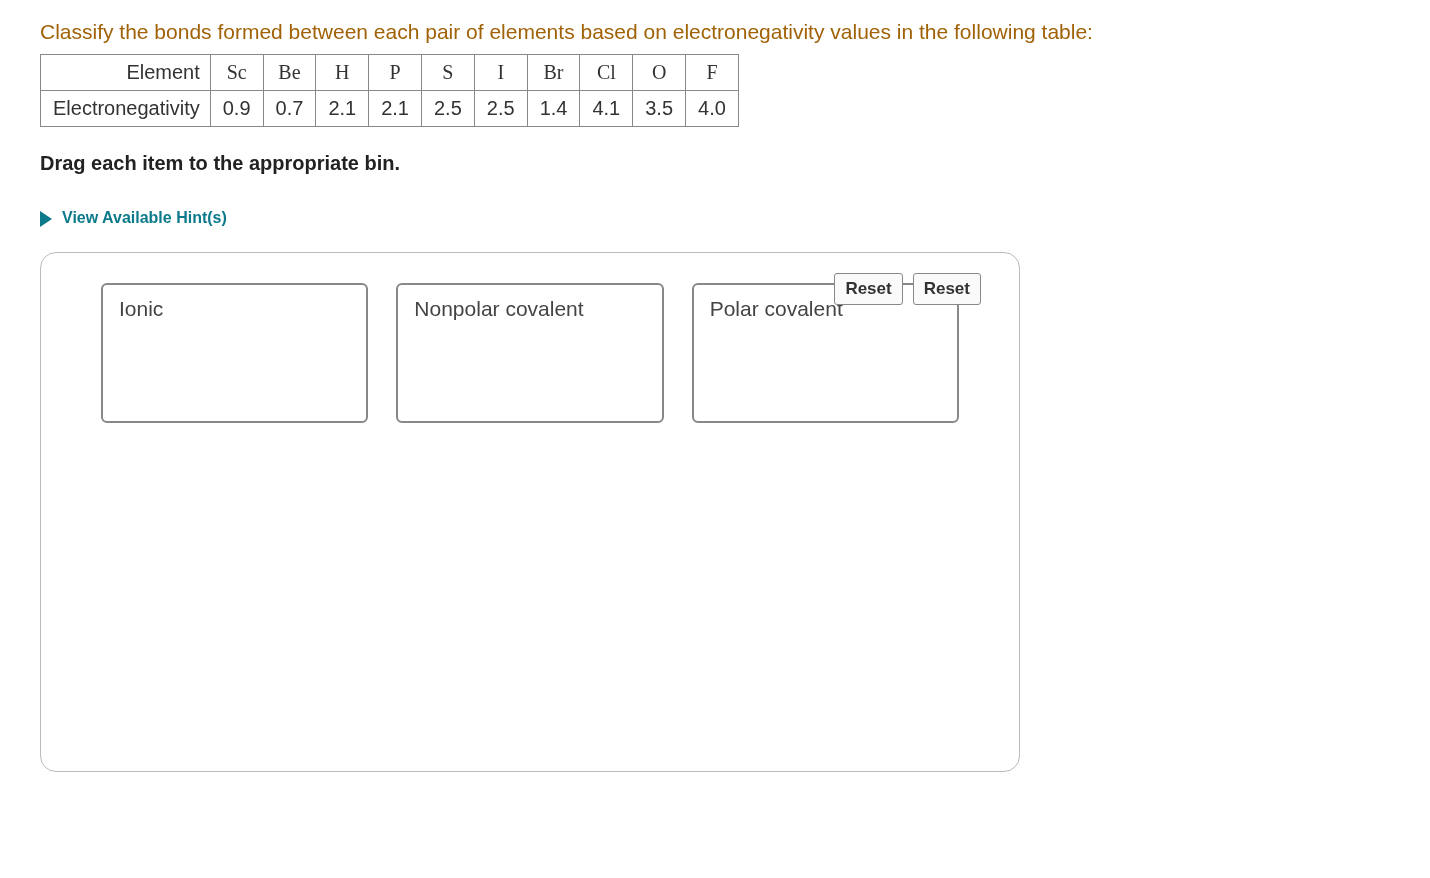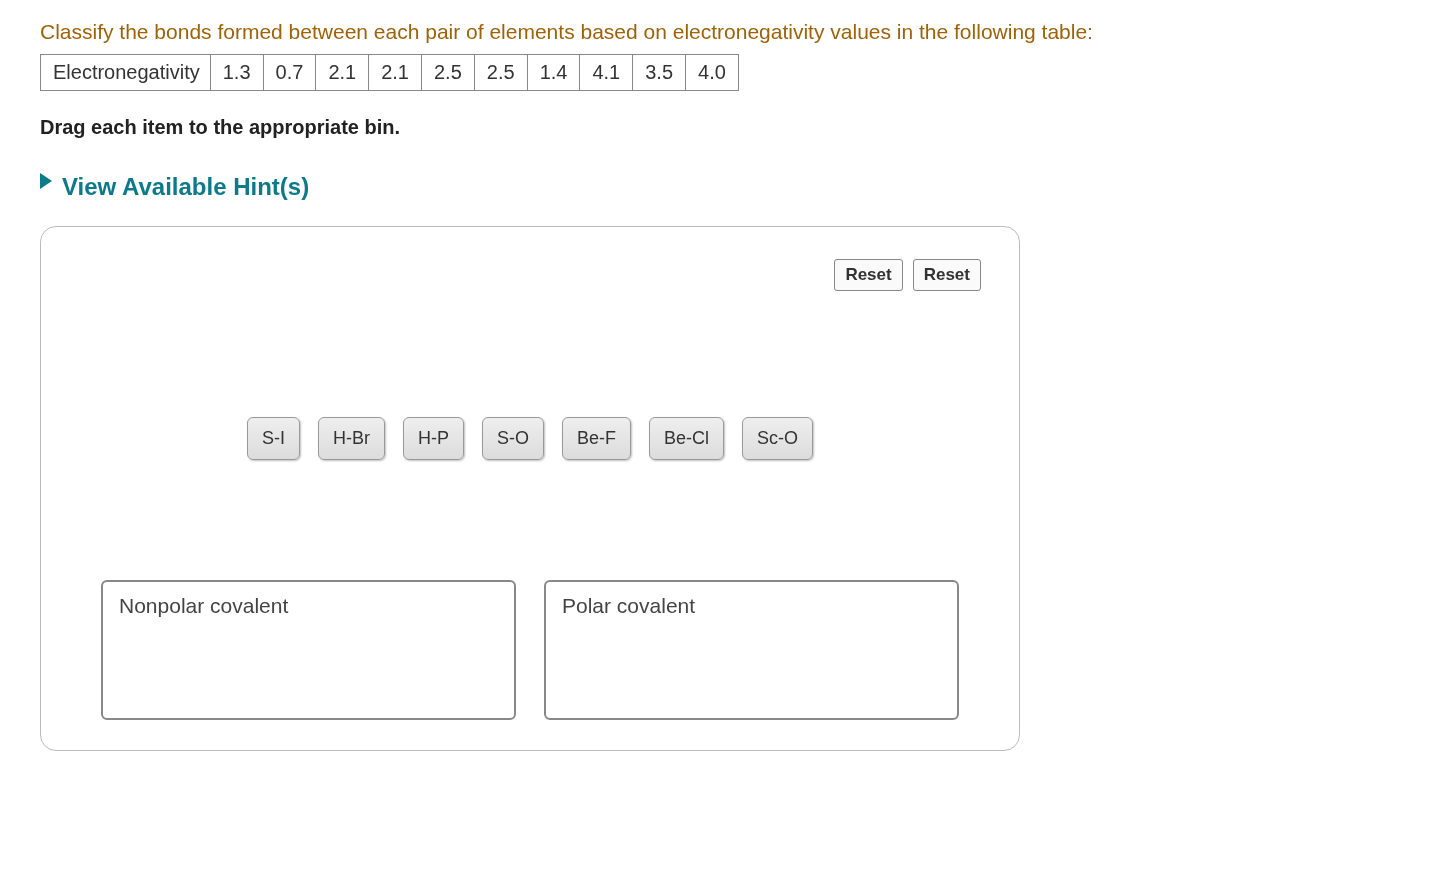--- a/index.html
+++ b/index.html
@@ -40,23 +40,23 @@
       font-size: 21px;
     }
     .instruction {
       font-size: 20px;
       font-weight: bold;
       color: #222;
       margin-bottom: 34px;
     }
     .hints-toggle {
       display: flex;
-      align-items: flex-start;
+      align-items: flex-end;
       color: #0c7a8a;
-      font-size: 24px;
+      font-size: 16px;
       font-weight: bold;
       cursor: pointer;
       margin-bottom: 25px;
       gap: 10px;
     }
     .hints-toggle .triangle {
       width: 0;
       height: 0;
       border-top: 8px solid transparent;
       border-bottom: 8px solid transparent;
@@ -65,21 +65,21 @@
     .answer-area {
       border: 1px solid #bbb;
       border-radius: 16px;
       padding: 30px;
       position: relative;
       min-height: 520px;
       width: 980px;
     }
     .toolbar {
       position: absolute;
-      top: 32px;
+      top: 20px;
       right: 38px;
       display: flex;
       gap: 10px;
     }
     .tool-btn {
       background: #fafafa;
       border: 1px solid #888;
       border-radius: 3px;
       padding: 5px 10px;
       font-size: 17px;
@@ -125,23 +125,36 @@
       color: #444;
     }
   </style>
 </head>
 <body>
 
 <div class="question-text">Classify the bonds formed between each pair of elements based on electronegativity values in the following table:</div>
 
 <table class="en-table">
   <tbody>
+      <tr>
+    <td class="row-label">Element</td>
+    <td class="element-symbol">Sc</td>
+    <td class="element-symbol">Be</td>
+    <td class="element-symbol">H</td>
+    <td class="element-symbol">P</td>
+    <td class="element-symbol">S</td>
+    <td class="element-symbol">I</td>
+    <td class="element-symbol">Br</td>
+    <td class="element-symbol">Cl</td>
+    <td class="element-symbol">O</td>
+    <td class="element-symbol">F</td>
+  </tr>
   <tr>
     <td class="row-label">Electronegativity</td>
-    <td>1.3</td>
+    <td>0.9</td>
     <td>0.7</td>
     <td>2.1</td>
     <td>2.1</td>
     <td>2.5</td>
     <td>2.5</td>
     <td>1.4</td>
     <td>4.1</td>
     <td>3.5</td>
     <td>4.0</td>
   </tr>
@@ -154,31 +167,25 @@
   <span class="triangle"></span>
   <span>View Available Hint(s)</span>
 </div>
 
 <div class="answer-area">
   <div class="toolbar">
     <button class="tool-btn">Reset</button>
     <button class="tool-btn">Reset</button>
   </div>
 
-  <div class="draggable-row">
-    <div class="draggable-item">S-I</div>
-    <div class="draggable-item">H-Br</div>
-    <div class="draggable-item">H-P</div>
-    <div class="draggable-item">S-O</div>
-    <div class="draggable-item">Be-F</div>
-    <div class="draggable-item">Be-Cl</div>
-    <div class="draggable-item">Sc-O</div>
-  </div>
 
   <div class="bins-row">
+    <div class="bin">
+      <div class="bin-title">Ionic</div>
+    </div>
     <div class="bin">
       <div class="bin-title">Nonpolar covalent</div>
     </div>
     <div class="bin">
       <div class="bin-title">Polar covalent</div>
     </div>
   </div>
 </div>
 
 </body></html>

